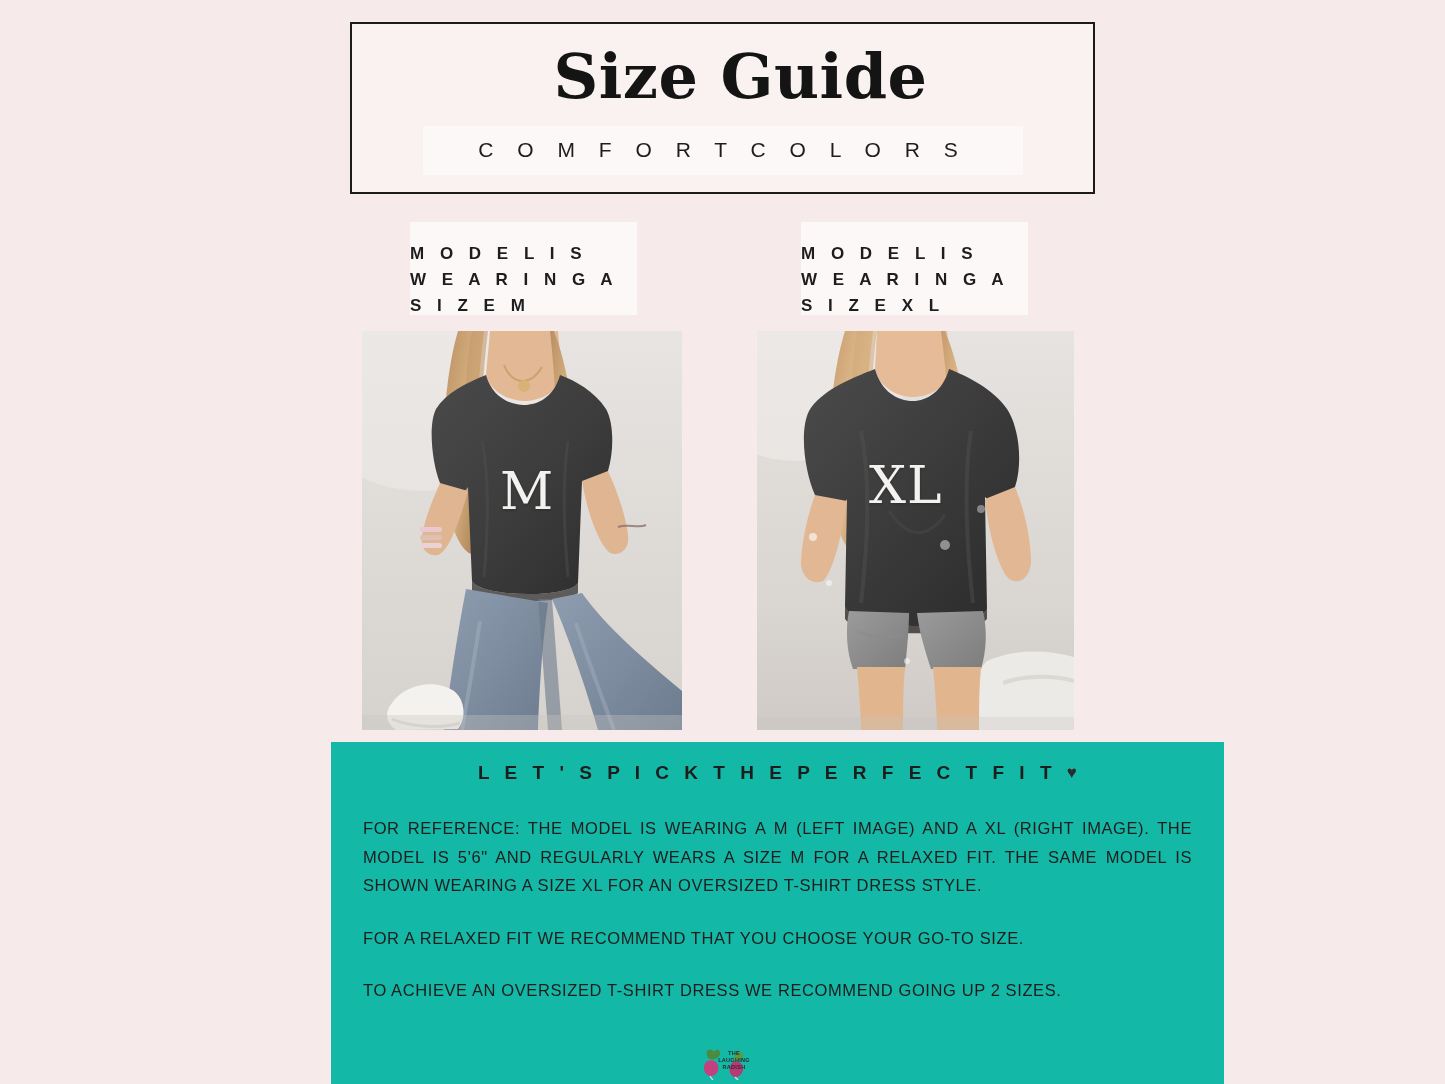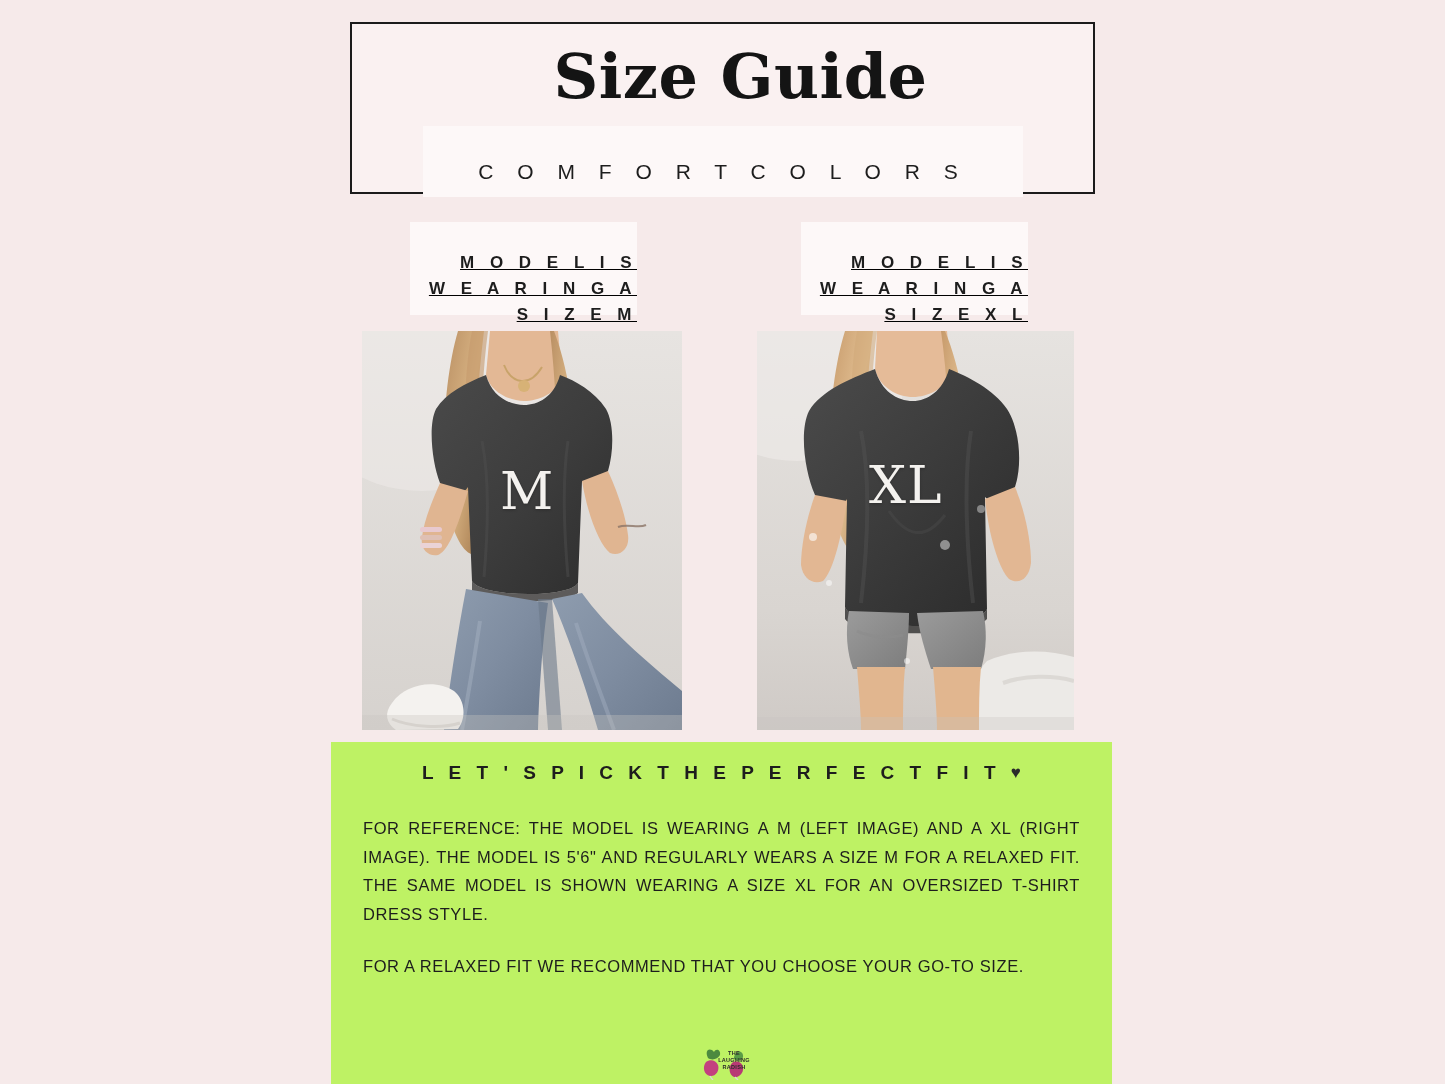--- a/index.html
+++ b/index.html
@@ -47,31 +47,29 @@
     width: 600px;
     background: #fdf8f8;
     padding: 12px 0 13px 0;
   }
   .title-sub {
     text-align: center;
     font-size: 21px;
     letter-spacing: 9px;
     color: #1d1d1d;
     font-family: "Liberation Sans", sans-serif;
-    margin-top: 22px;
   }
 
   
   .caption-box {
     position: absolute;
     background: #fdf8f8;
-    text-align: right;
+    text-align: left;
     box-sizing: border-box;
-    padding-top: 28px;
-    text-decoration: underline;
+    padding-top: 19px;
   }
   .caption-box .ln {
     font-size: 17px;
     letter-spacing: 5.5px;
     color: #1d1d1d;
     line-height: 26px;
     font-weight: 700;
   }
   #cap-left  { left: 410px; top: 222px; width: 227px; height: 93px; }
   #cap-right { left: 801px; top: 222px; width: 227px; height: 93px; }
@@ -95,23 +93,23 @@
     text-shadow: 0 1px 3px rgba(0,0,0,0.25);
   }
   #letter-left  { left: 138px; top: 130px; font-size: 52px; }
   #letter-right { left: 112px; top: 124px; font-size: 52px; }
 
   
   .info-panel {
     position: absolute;
     left: 331px;
     top: 742px;
-    width: 781px;
+    width: 893px;
     height: 342px;
-    background: #bef264;
+    background: #14b8a6;
     box-sizing: border-box;
     padding: 0 0;
   }
   .info-heading {
     text-align: center;
     margin-top: 20px;
     font-size: 19px;
     letter-spacing: 5px;
     color: #1d1d1d;
     font-weight: 700;
@@ -316,20 +314,21 @@
   </div>
 
   <div class="info-panel">
     <div class="info-heading">
       <span>L E T ' S   P I C K   T H E   P E R F E C T   F I T</span>
       <span class="heart">♥</span>
     </div>
     <div class="info-body">
       <p class="info-para">FOR REFERENCE: THE MODEL IS WEARING A M (LEFT IMAGE) AND A XL (RIGHT IMAGE). THE MODEL IS 5'6" AND REGULARLY WEARS A SIZE M FOR A RELAXED FIT. THE SAME MODEL IS SHOWN WEARING A SIZE XL FOR AN OVERSIZED T-SHIRT DRESS STYLE.</p>
       <p class="info-para mid">FOR A RELAXED FIT WE RECOMMEND THAT YOU CHOOSE YOUR GO-TO SIZE.</p>
+      <p class="info-para last">TO ACHIEVE AN OVERSIZED T-SHIRT DRESS WE RECOMMEND GOING UP 2 SIZES.</p>
     </div>
   </div>
 
   <div class="footer-logo">
     <svg width="66" height="34" viewBox="0 0 66 34">
 
       <path d="M18 12 C14 4 20 1 24 6 C26 2 31 4 30 9 C28 13 22 15 18 12 Z" fill="#4c8a3f"></path>
       <path d="M44 11 C46 4 52 4 53 9 C54 14 48 16 44 13 Z" fill="#5a9c46"></path>
 
       <path d="M16 16 C20 13 26 14 28 19 C30 25 25 31 20 30 C14 29 12 21 16 16 Z" fill="#c3417f"></path>

